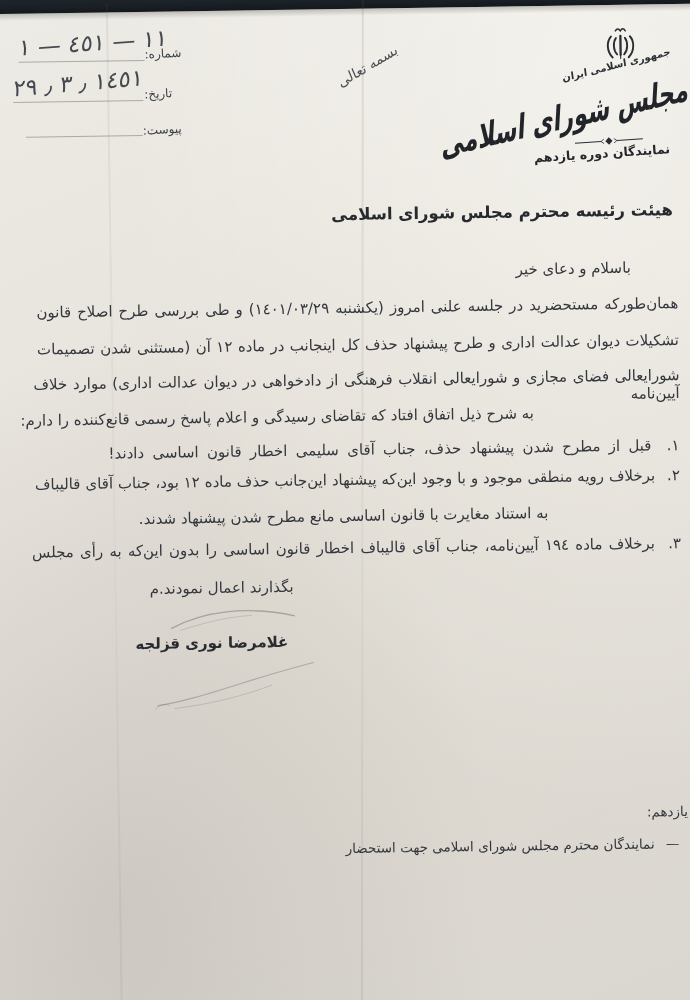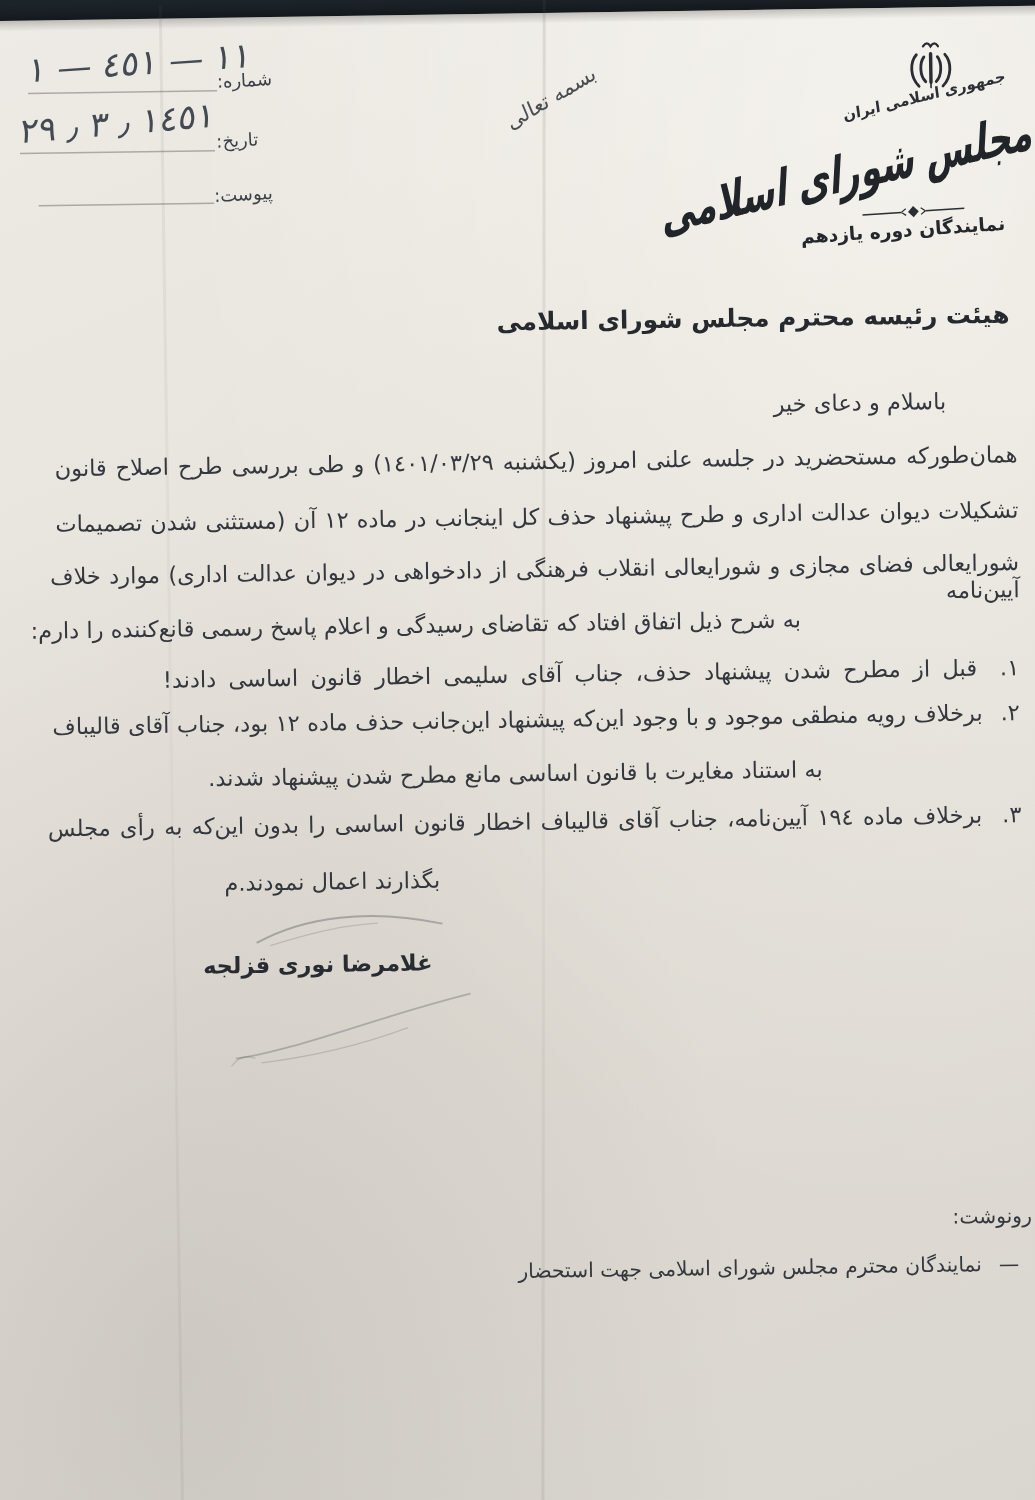--- a/index.html
+++ b/index.html
@@ -132,20 +132,20 @@
     </div>
     <div class="sig">غلامرضا نوری قزلجه</div>
     <div class="abs" style="left:148px;top:655px;">
       <svg width="170" height="56" viewBox="0 0 170 56">
         <path d="M5,48 C45,43 98,22 162,7" stroke="rgba(70,72,78,0.30)" stroke-width="1.2" fill="none"></path>
         <path d="M22,51 C60,47 92,39 120,29" stroke="rgba(70,72,78,0.20)" stroke-width="0.9" fill="none"></path>
         <path d="M2,53 q7,-9 16,-5" stroke="rgba(70,72,78,0.18)" stroke-width="0.9" fill="none"></path>
       </svg>
     </div>
 
-    <div class="t cc" style="right:8px;top:808px;">رونوشت:</div>
+    <div class="t cc" style="right:8px;top:808px;">یازدهم:</div>
     <div class="t cc" style="right:17px;top:840px;">
       <span class="mark">—</span>
       <span>نمایندگان محترم مجلس شورای اسلامی جهت استحضار</span>
     </div>
 
   </div>
 </div>
 
 </body></html>

